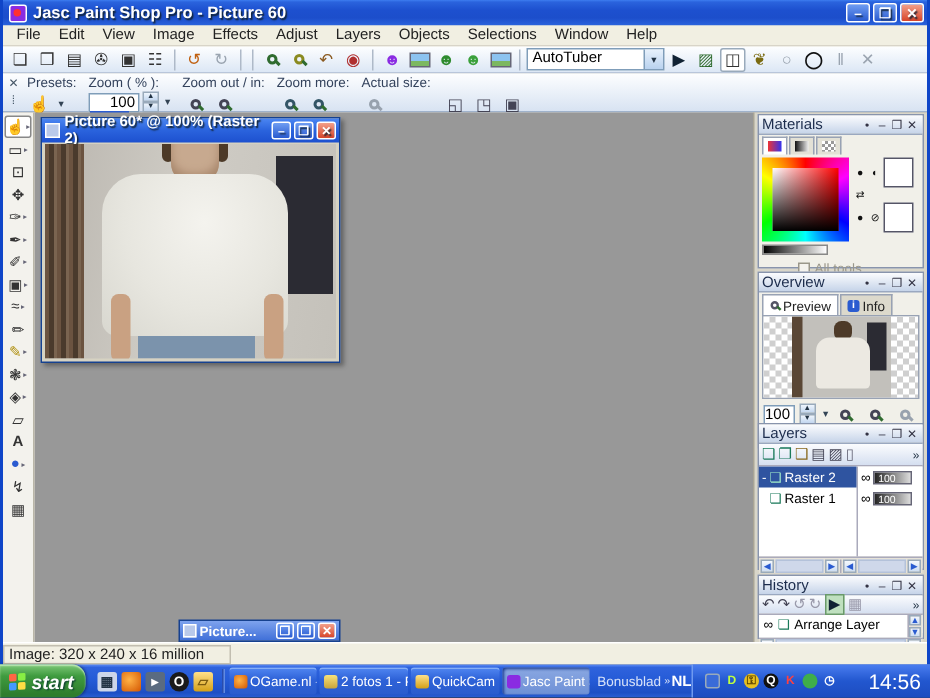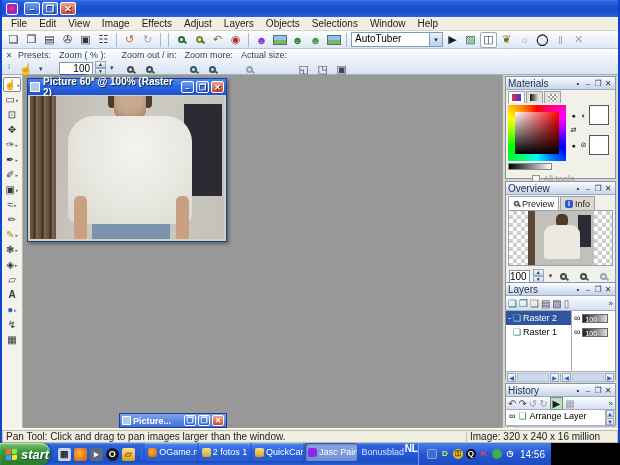--- a/index.html
+++ b/index.html
@@ -195,23 +195,23 @@
 
   
   #statusbar { position:absolute; left:0; top:428px; width:616px; height:15px; background:#f1efe2;
     display:flex; align-items:center; font-size:10px; color:#222; border-top:1px solid #fff; }
   #statusbar .msg { flex:1; border:1px solid #c2beb0; border-right:none; height:13px;
     padding:0 3px; display:flex; align-items:center; }
   #statusbar .imginfo { width:152px; border:1px solid #c2beb0; height:13px; padding:0 3px;
     display:flex; align-items:center; }
 
   
-  #taskbar { position:absolute; left:0; top:443px; width:551px; height:22px;
+  #taskbar { position:absolute; left:0; top:443px; width:620px; height:22px;
     background:linear-gradient(180deg,#5e8df6 0%,#2f63dd 9%,#245ad6 50%,#1d4fc4 85%,#2a5fd4 100%);
-    display:flex; }
+    display:flex; align-items:center; }
   #startbtn { width:62px; height:22px; border-radius:0 9px 9px 0; display:flex; align-items:center;
     padding-left:6px; gap:4px;
     background:linear-gradient(180deg,#7ec979 0%,#3f9b3f 35%,#2e7d2e 90%);
     box-shadow:inset 0 1px 1px #bfe8b8, 1px 0 2px rgba(0,0,0,.4);
     color:#fff; font-weight:bold; font-style:italic; font-size:13px; text-shadow:1px 1px 1px #143; }
   .flag { width:11px; height:11px; display:grid; grid-template-columns:5px 5px; gap:1px;
     transform:skewY(-4deg); }
   .flag i { height:5px; border-radius:1px; }
   .flag i:nth-child(1){background:#f64;} .flag i:nth-child(2){background:#8e4;}
   .flag i:nth-child(3){background:#49f;} .flag i:nth-child(4){background:#fd4;}
@@ -224,29 +224,30 @@
     background:linear-gradient(180deg,#5187f2,#2e62d8 45%,#2a5ccd); box-shadow:inset 0 1px 0 #86aef6; }
   .task.pressed { background:linear-gradient(180deg,#8aa8e2,#6e90d6); box-shadow:inset 1px 1px 2px #1c3c90; }
   .task.flat { background:none; box-shadow:none; color:#d8e2f8; width:56px; }
   .ticon { width:9px; height:9px; border-radius:2px; flex:none; }
   .lang { color:#fff; font-weight:bold; font-size:10px; margin:0 0; }
   #tray { margin-left:auto; height:22px; display:flex; align-items:center; gap:3px; padding:0 6px 0 8px;
     background:linear-gradient(180deg,#4a7df0 0%,#2257cf 50%,#1d4cc0 100%);
     border-left:1px solid #6f9af0; color:#fff; }
   .tri { width:10px; height:10px; border-radius:2px; font-size:8px; line-height:10px;
     text-align:center; font-weight:bold; }
-  #clock { font-size:10px; color:#fff; margin-left:2px; }
+  #clock { font-size:14px; color:#fff; margin-left:18px; }
 </style>
 </head>
 <body>
 
 <div id="app">
 
   <div id="titlebar">
     <span class="appicon"></span>
+    <span style="flex:1">Jasc Paint Shop Pro - Picture 60</span>
     <span class="capbtn">–</span>
     <span class="capbtn">❐</span>
     <span class="capbtn close">✕</span>
   </div>
 
   <div id="menubar">
     <span class="mi">File</span>
     <span class="mi">Edit</span>
     <span class="mi">View</span>
     <span class="mi">Image</span>
@@ -657,21 +658,20 @@
             <span class="strack"></span>
             <span class="sarrow">▶</span>
           </div>
         </div>
       </div>
     </div>
 
   </div>
 
   <div id="statusbar">
-    <span class="msg">Pan Tool: Click and drag to pan images larger than the window.</span>
     <span class="imginfo">Image:  320 x 240 x 16 million</span>
   </div>
 </div>
 
 <div id="taskbar">
   <div id="startbtn">
     <span class="flag">
         <i></i>
         <i></i>
         <i></i>

